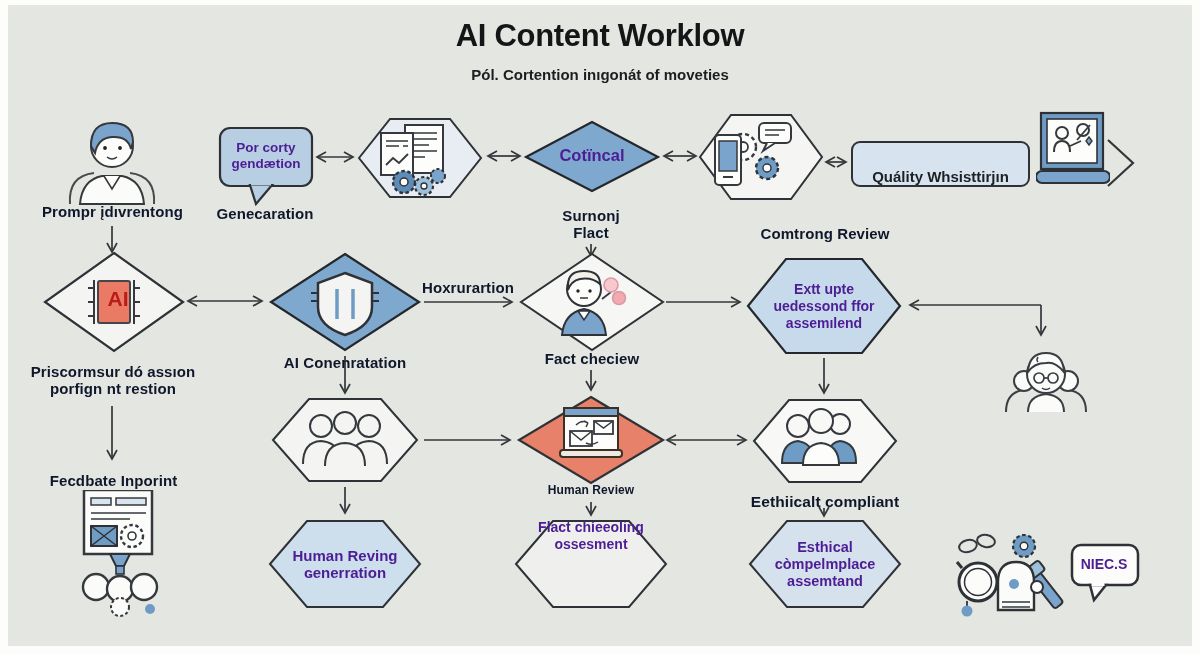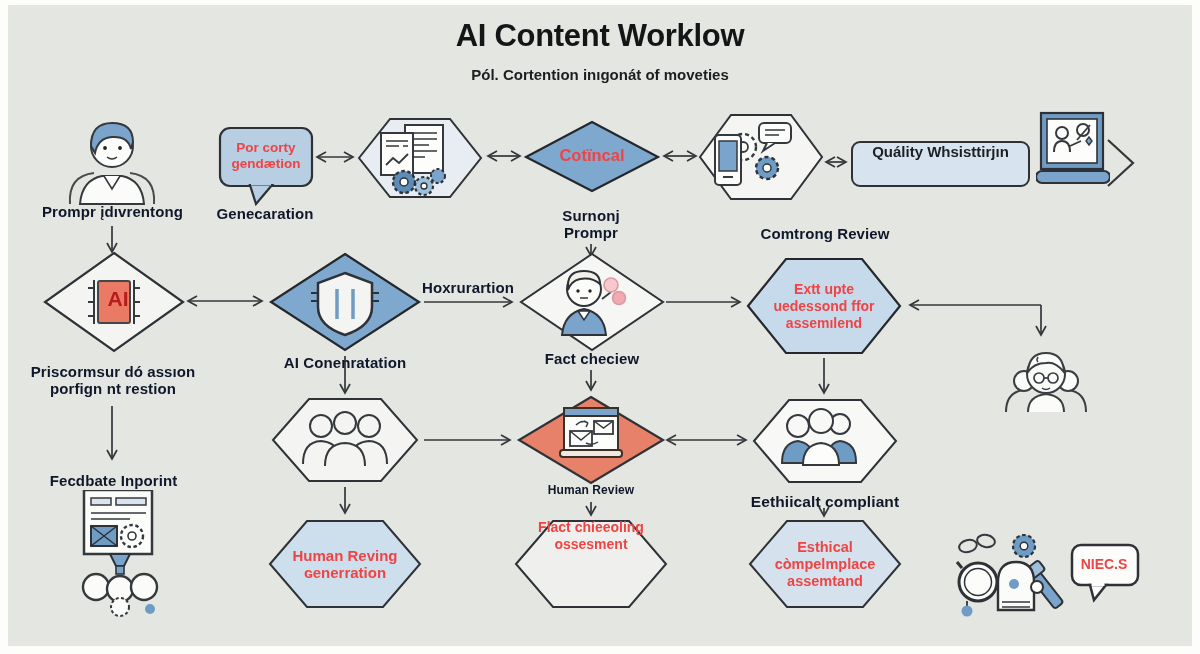--- a/index.html
+++ b/index.html
@@ -16,21 +16,21 @@
   .lbl span{display:block;}
   #title{
     position:absolute;left:0;top:18px;width:1200px;text-align:center;
     font-size:31px;font-weight:700;color:#131517;letter-spacing:-0.3px;
   }
   #subtitle{
     position:absolute;left:0;top:66px;width:1200px;text-align:center;
     font-size:15px;font-weight:700;color:#1b1d1f;
   }
   .node-text{
-    position:absolute;font-weight:700;color:#ef4444;text-align:center;
+    position:absolute;font-weight:700;color:#4c1d95;text-align:center;
   }
   svg{display:block;}
   #connectors{position:absolute;left:0;top:0;pointer-events:none;}
   #connectors path{stroke:#33373a;stroke-width:1.7;fill:none;}
 </style>
 </head>
 <body>
 
 <div id="stage">
   <div id="panel"></div>
@@ -164,41 +164,41 @@
       <circle cx="57" cy="51" r="7" fill="#7aa4cc" stroke="#2e3236" stroke-width="2" stroke-dasharray="3 2.2"></circle>
     </g>
   </svg>
 
   <svg class="abs" style="left:523px;top:119px" width="138" height="75" viewBox="0 0 138 75">
     <polygon points="69,3 135,38 69,72 3,38" fill="#7fa8cf" stroke="#24282c" stroke-width="2.2"></polygon>
   </svg>
   <div class="node-text" style="left:523px;top:146px;width:138px;font-size:16.5px">Cotïncal</div>
   <div class="lbl" style="left:525px;top:207px;width:132px">
     <span>Surnonj</span>
-    <span>Prompr</span>
+    <span>Flact</span>
   </div>
 
   <svg class="abs" style="left:698px;top:112px" width="126" height="90" viewBox="0 0 126 90">
     <polygon points="2,45 33,3 93,3 124,45 93,87 33,87" fill="#f5f6f4" stroke="#2e3236" stroke-width="2"></polygon>
     <g transform="translate(17,11)">
       <rect x="44" y="0" width="32" height="20" rx="5" fill="#fdfdfb" stroke="#35393d" stroke-width="2"></rect>
       <path d="M52 20 L48 28 L60 20" fill="#fdfdfb" stroke="#35393d" stroke-width="2"></path>
       <path d="M50 7 H70 M50 12 H64" stroke="#35393d" stroke-width="1.6" fill="none"></path>
       <circle cx="28" cy="24" r="13" fill="#fdfdfb" stroke="#35393d" stroke-width="2.4" stroke-dasharray="4 3"></circle>
       <circle cx="28" cy="24" r="5" fill="none" stroke="#35393d" stroke-width="1.8"></circle>
       <circle cx="52" cy="45" r="11" fill="#6f9cc4" stroke="#2e3236" stroke-width="2.4" stroke-dasharray="4 3"></circle>
       <circle cx="52" cy="45" r="4" fill="#fdfdfb" stroke="#2e3236" stroke-width="1.4"></circle>
       <rect x="0" y="12" width="26" height="50" rx="4" fill="#fdfdfb" stroke="#35393d" stroke-width="2"></rect>
       <rect x="4" y="18" width="18" height="30" fill="#7aa4cc" stroke="#35393d" stroke-width="1.5"></rect>
       <path d="M8 54 H18" stroke="#35393d" stroke-width="2" fill="none"></path>
     </g>
   </svg>
   <div class="lbl" style="left:735px;top:225px;width:180px">Comtrong Review</div>
 
-  <div class="abs" style="left:851px;top:141px;width:175px;height:42px;background:#d7e3ee;border:2px solid #2e3236;border-radius:9px;display:flex;align-items:flex-start;justify-content:center">
+  <div class="abs" style="left:851px;top:141px;width:175px;height:42px;background:#d7e3ee;border:2px solid #2e3236;border-radius:9px;display:flex;align-items:flex-end;justify-content:center">
     <div style="font-weight:700;font-size:15px;color:#1d2023">Quálity Whsisttirjın</div>
   </div>
 
   <svg class="abs" style="left:1036px;top:110px" width="74" height="80" viewBox="0 0 74 80">
     <rect x="5" y="3" width="62" height="56" fill="#6f9cc4" stroke="#2e3236" stroke-width="2.2"></rect>
     <rect x="11" y="9" width="50" height="44" fill="#fdfdfb" stroke="#2e3236" stroke-width="1.6"></rect>
     <circle cx="26" cy="23" r="6" fill="none" stroke="#35393d" stroke-width="2"></circle>
     <path d="M18 42 Q18 31 26 31 Q34 31 34 42" fill="none" stroke="#35393d" stroke-width="2"></path>
     <path d="M34 36 L45 31" stroke="#35393d" stroke-width="1.8" fill="none"></path>
     <circle cx="47" cy="20" r="6" fill="none" stroke="#35393d" stroke-width="2"></circle>

